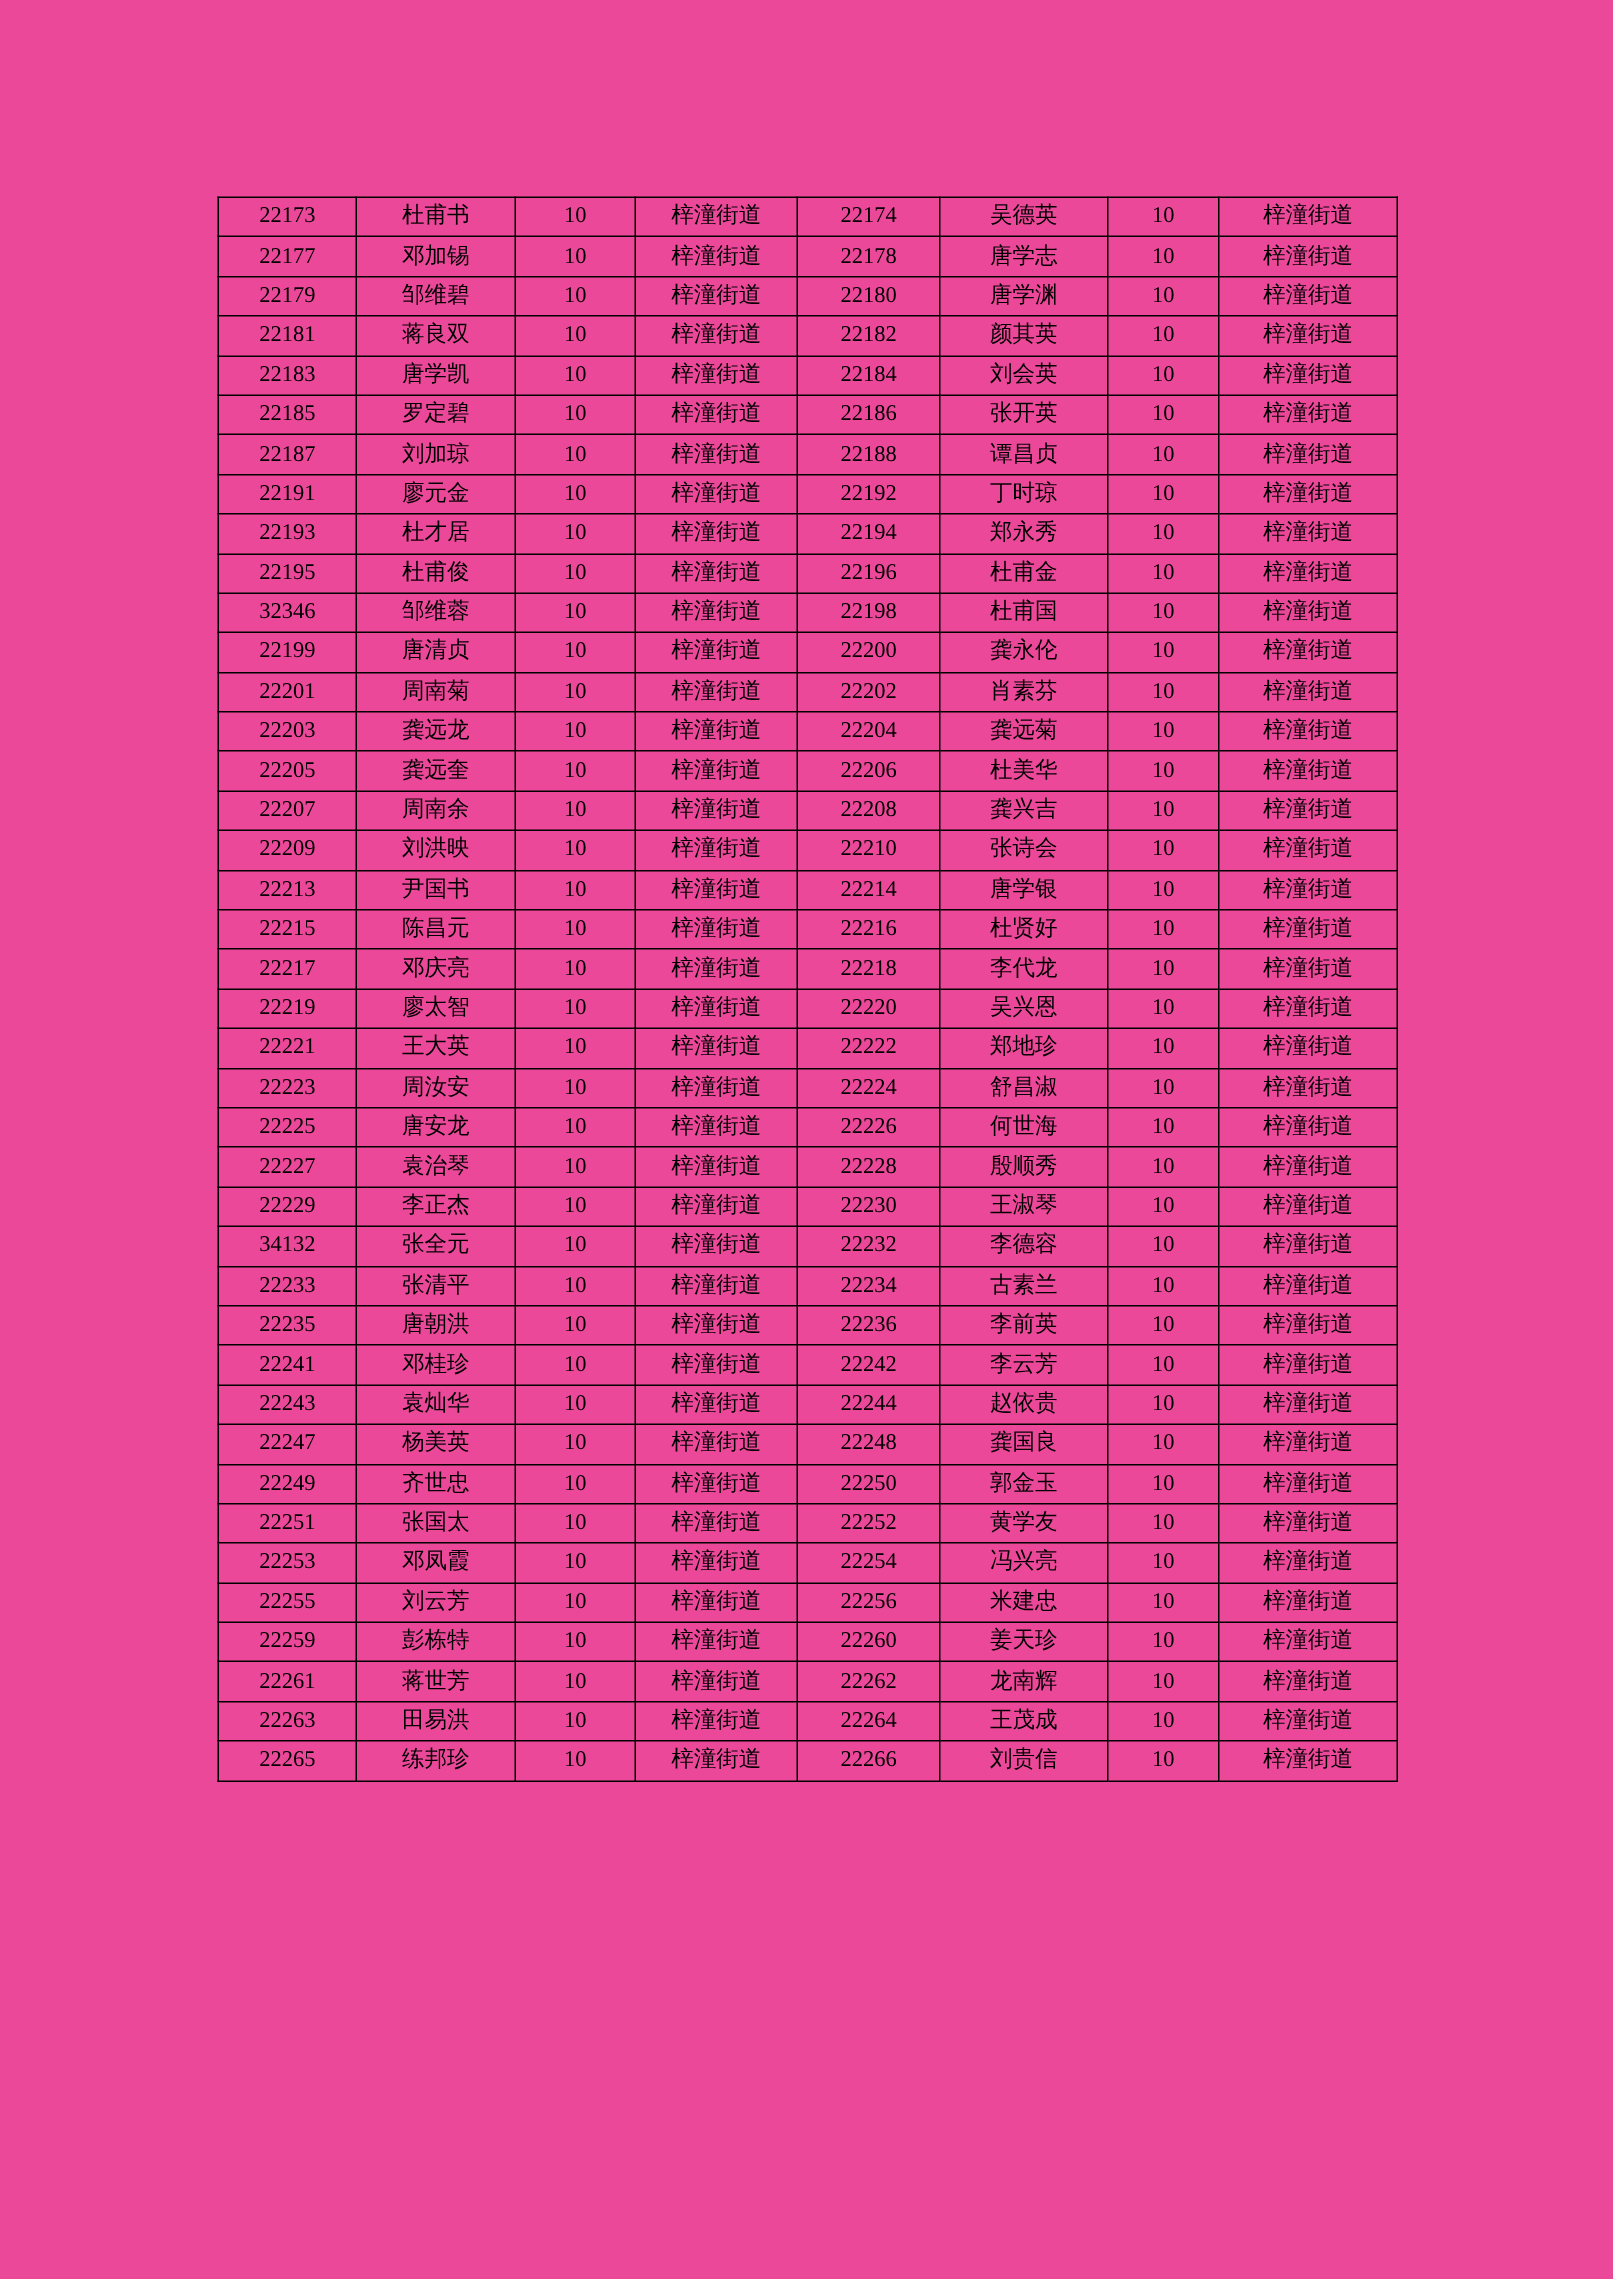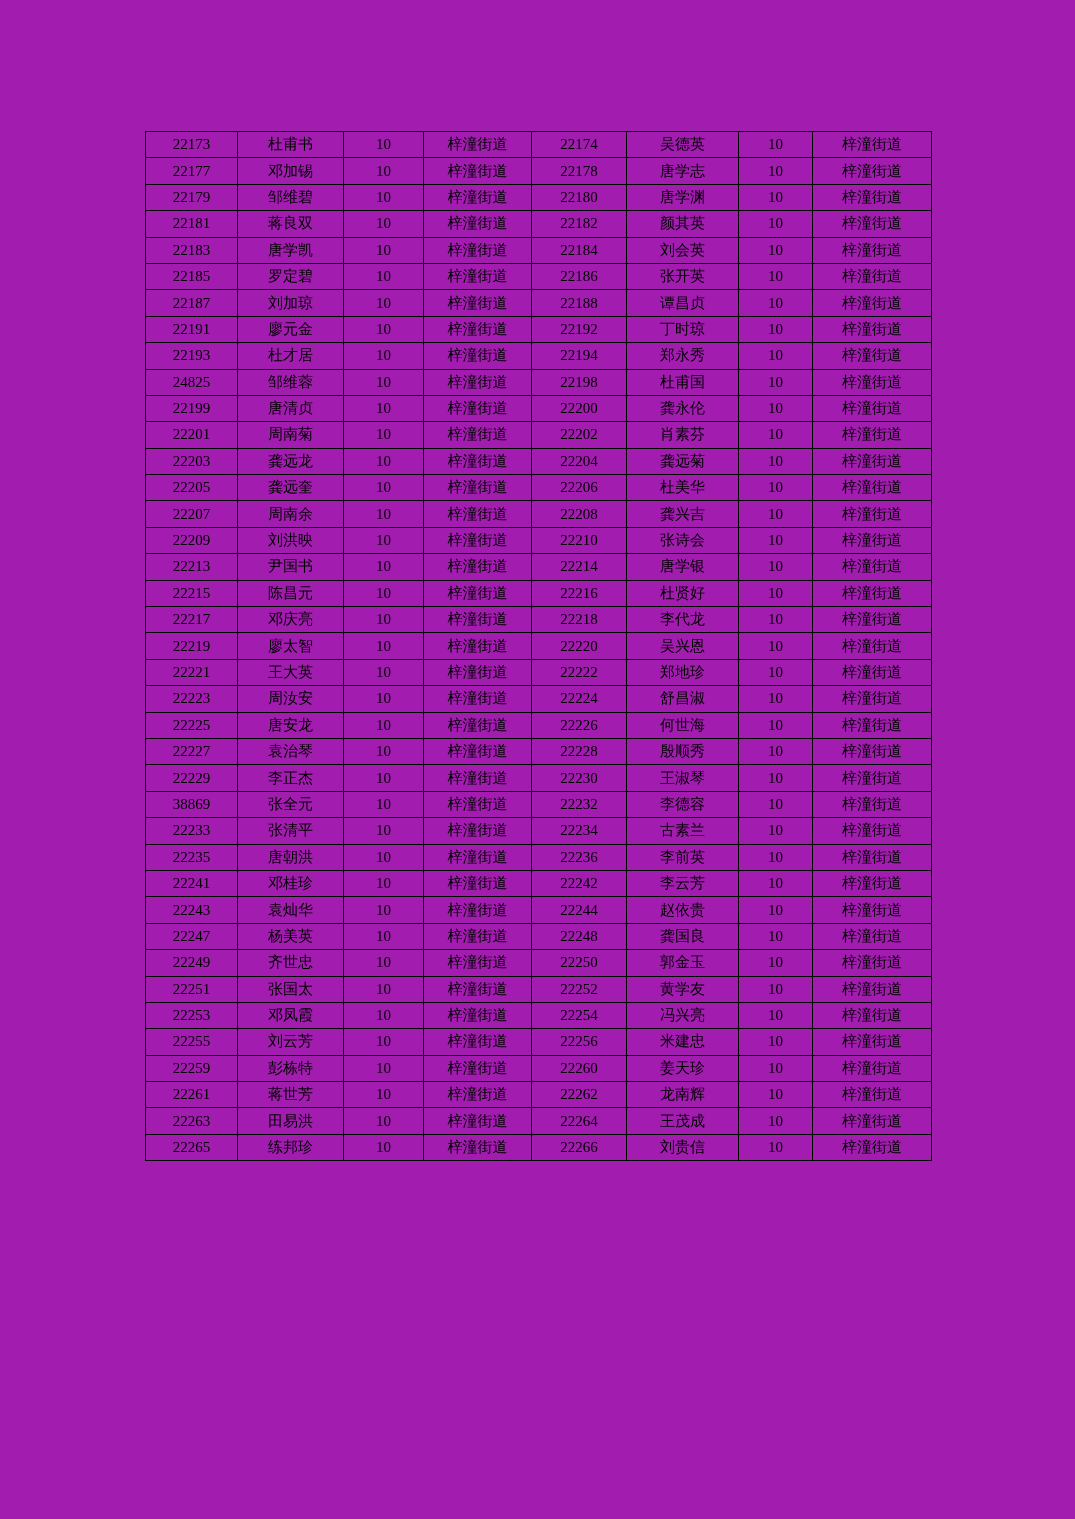--- a/index.html
+++ b/index.html
@@ -4,21 +4,21 @@
 <style>
   * { margin: 0; padding: 0; box-sizing: border-box; }
   html, body {
     background: #ffffff;
     font-family: "Liberation Serif", "DejaVu Serif", serif;
   }
   .page {
     position: relative;
     width: 1075px;
     height: 1519px;
-    background: #a21caf;
+    background: #ec4899;
     overflow: hidden;
   }
   .records-table-wrap {
     position: absolute;
     top: 131px;
     left: 145px;
   }
   table.records {
     border-collapse: collapse;
     table-layout: fixed;
@@ -146,21 +146,31 @@
             <td>22193</td>
             <td>杜才居</td>
             <td>10</td>
             <td>梓潼街道</td>
             <td>22194</td>
             <td>郑永秀</td>
             <td>10</td>
             <td>梓潼街道</td>
           </tr>
           <tr>
-            <td>24825</td>
+            <td>22195</td>
+            <td>杜甫俊</td>
+            <td>10</td>
+            <td>梓潼街道</td>
+            <td>22196</td>
+            <td>杜甫金</td>
+            <td>10</td>
+            <td>梓潼街道</td>
+          </tr>
+          <tr>
+            <td>32346</td>
             <td>邹维蓉</td>
             <td>10</td>
             <td>梓潼街道</td>
             <td>22198</td>
             <td>杜甫国</td>
             <td>10</td>
             <td>梓潼街道</td>
           </tr>
           <tr>
             <td>22199</td>
@@ -306,21 +316,21 @@
             <td>22229</td>
             <td>李正杰</td>
             <td>10</td>
             <td>梓潼街道</td>
             <td>22230</td>
             <td>王淑琴</td>
             <td>10</td>
             <td>梓潼街道</td>
           </tr>
           <tr>
-            <td>38869</td>
+            <td>34132</td>
             <td>张全元</td>
             <td>10</td>
             <td>梓潼街道</td>
             <td>22232</td>
             <td>李德容</td>
             <td>10</td>
             <td>梓潼街道</td>
           </tr>
           <tr>
             <td>22233</td>

